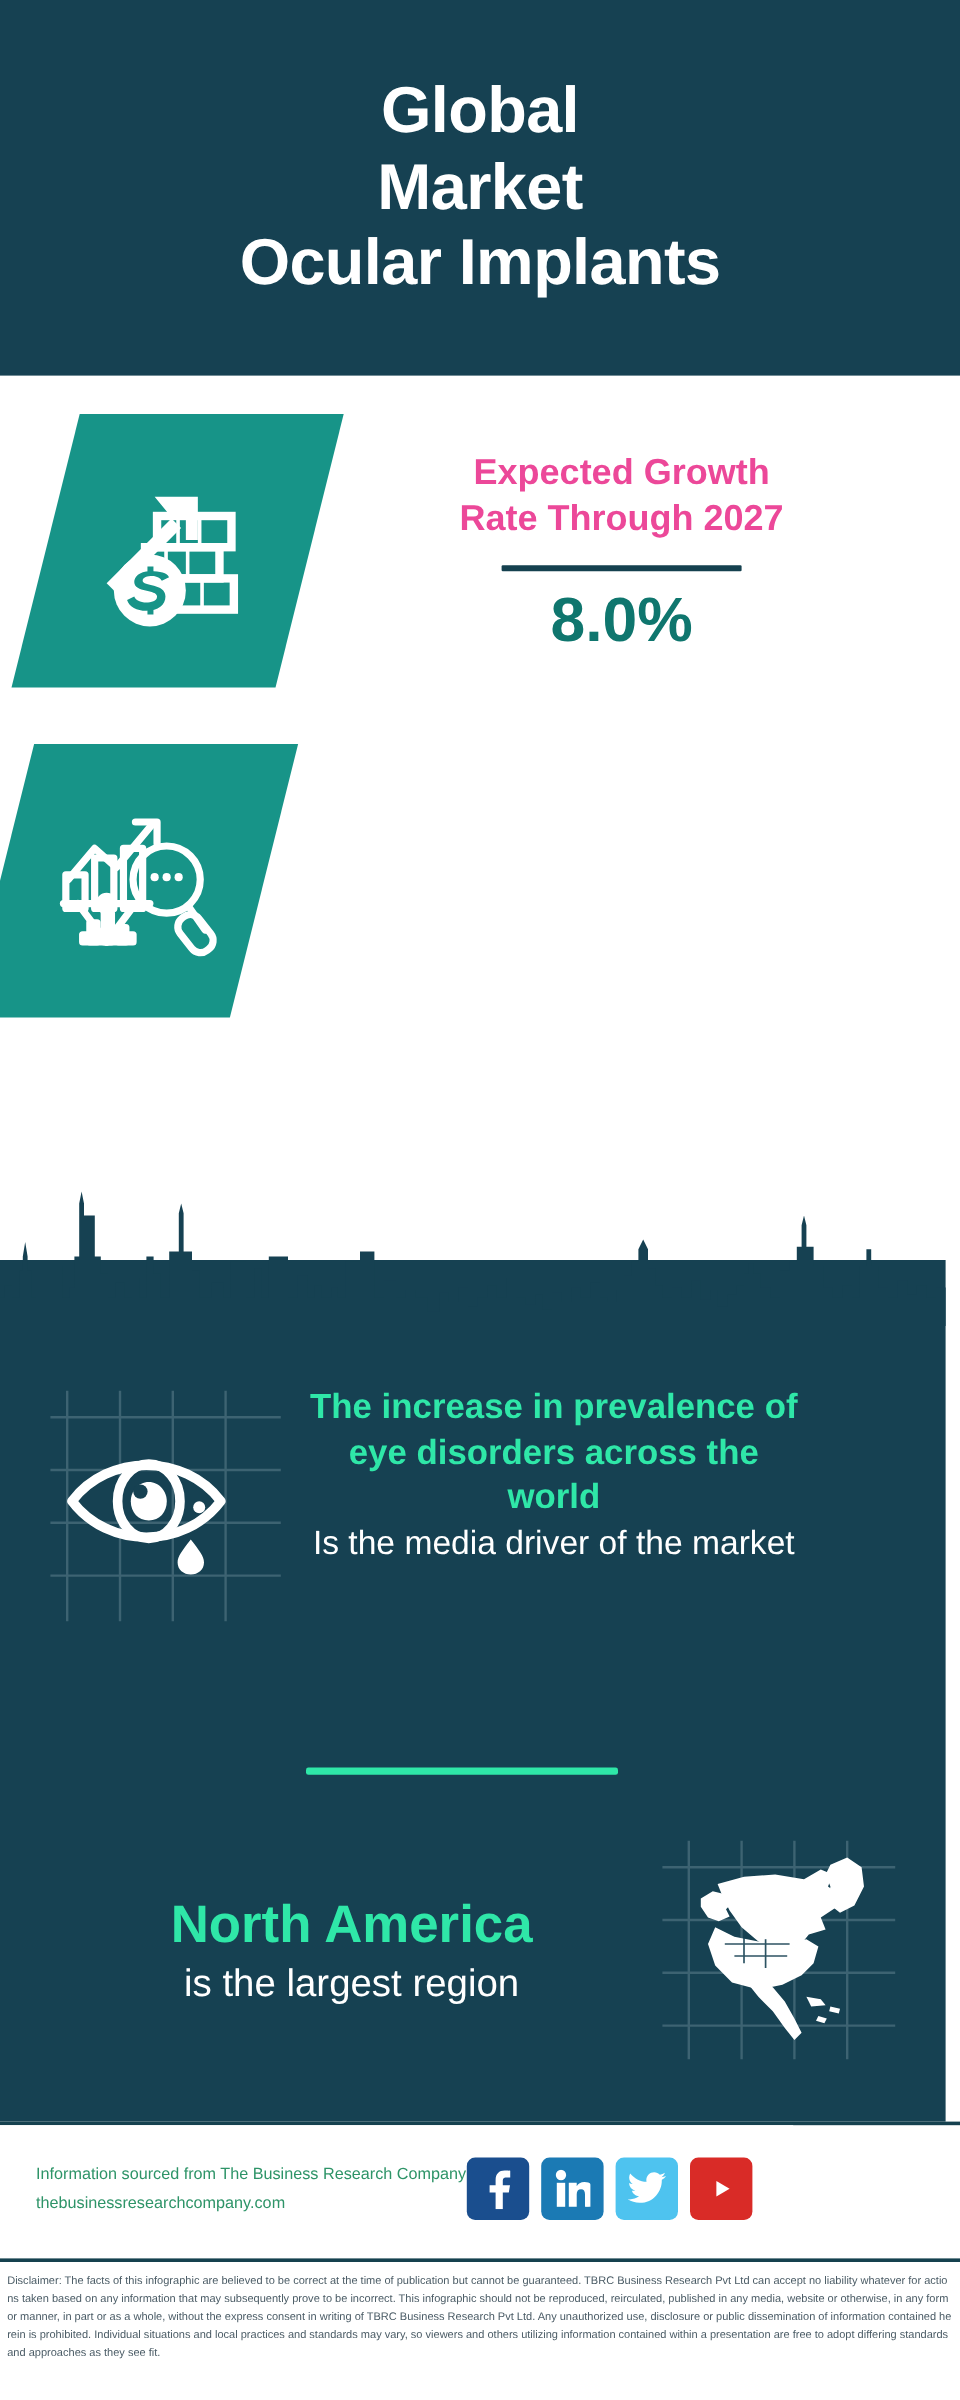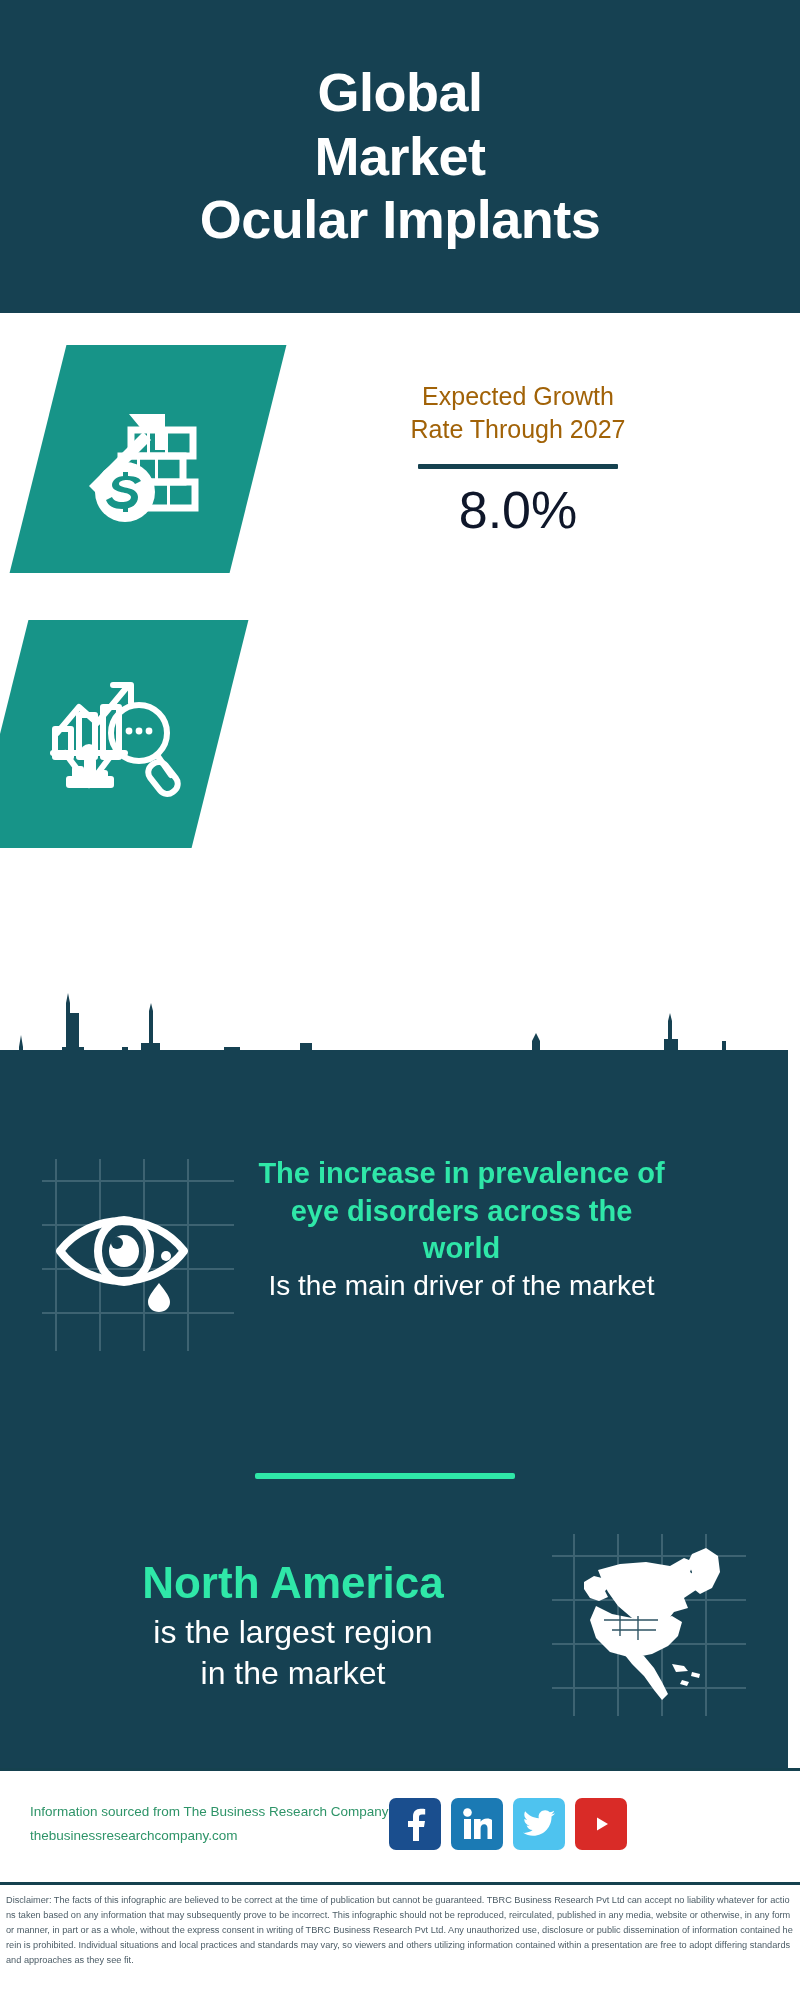--- a/index.html
+++ b/index.html
@@ -32,27 +32,27 @@
     width:220px; height:228px;
     background:#179488;
     transform:skewX(-14deg);
     display:flex; align-items:center; justify-content:center;
     flex:0 0 220px;
   }
   .para .ico { transform:skewX(14deg); display:block; }
 
   .stat-text { flex:1; text-align:center; }
   .stat-label {
-    color:#a16207; font-weight:normal; font-size:25px; line-height:1.32;
+    color:#ec4899; font-weight:bold; font-size:30px; line-height:1.32;
   }
   .stat-rule {
     width:200px; height:5px; background:#15414f;
     margin:18px auto 14px auto; border-radius:1px;
   }
-  .stat-value { color:#0f172a; font-weight:normal; font-size:52px; line-height:1.05; }
+  .stat-value { color:#0f766e; font-weight:bold; font-size:52px; line-height:1.05; }
 
   
   #stat-growth { top:345px; left:0; }
   #stat-growth .para { margin-left:38px; }
   #stat-growth .stat-text { padding-right:22px; }
   
   #stat-size { top:620px; left:0; }
   #stat-size .para { margin-right:48px; }
   #stat-size .stat-text { padding-left:26px; }
 
@@ -247,31 +247,30 @@
           <ellipse cx="86" cy="96" rx="26" ry="31"></ellipse>
         </g>
         <path fill="#ffffff" d="M86 80 c9 0 15 8 15 16 c0 9 -6 16 -15 16 c-9 0 -15 -7 -15 -16 c0 -8 6 -16 15 -16 z"></path>
         <circle cx="79" cy="88" r="6" fill="#164152"></circle>
         <circle cx="128" cy="101" r="5" fill="#ffffff"></circle>
         <path fill="#ffffff" d="M121 128 c7 9 11 14 11 19 c0 6 -5 10 -11 10 c-6 0 -11 -4 -11 -10 c0 -5 4 -10 11 -19 z" transform="translate(0,0)"></path>
       </svg>
     </div>
     <div class="driver-text">
       <span class="hl">The increase in prevalence of eye disorders across the world</span>
-      <span class="sub">Is the main driver of the market</span>
+      <span class="sub">Is the media driver of the market</span>
     </div>
   </div>
 
   <div class="mid-rule"></div>
 
   <div class="region">
     <div class="region-text">
       <span class="region-hl">North America</span>
       <span class="region-sub">is the largest region</span>
-      <span class="region-sub">in the market</span>
     </div>
     <div class="map-ico">
       <svg width="210" height="190" viewBox="0 0 210 190">
         <g stroke="#3d6372" stroke-width="2" fill="none">
           <line x1="28" y1="4" x2="28" y2="186"></line>
           <line x1="72" y1="4" x2="72" y2="186"></line>
           <line x1="116" y1="4" x2="116" y2="186"></line>
           <line x1="160" y1="4" x2="160" y2="186"></line>
           <line x1="6" y1="26" x2="200" y2="26"></line>
           <line x1="6" y1="70" x2="200" y2="70"></line>

